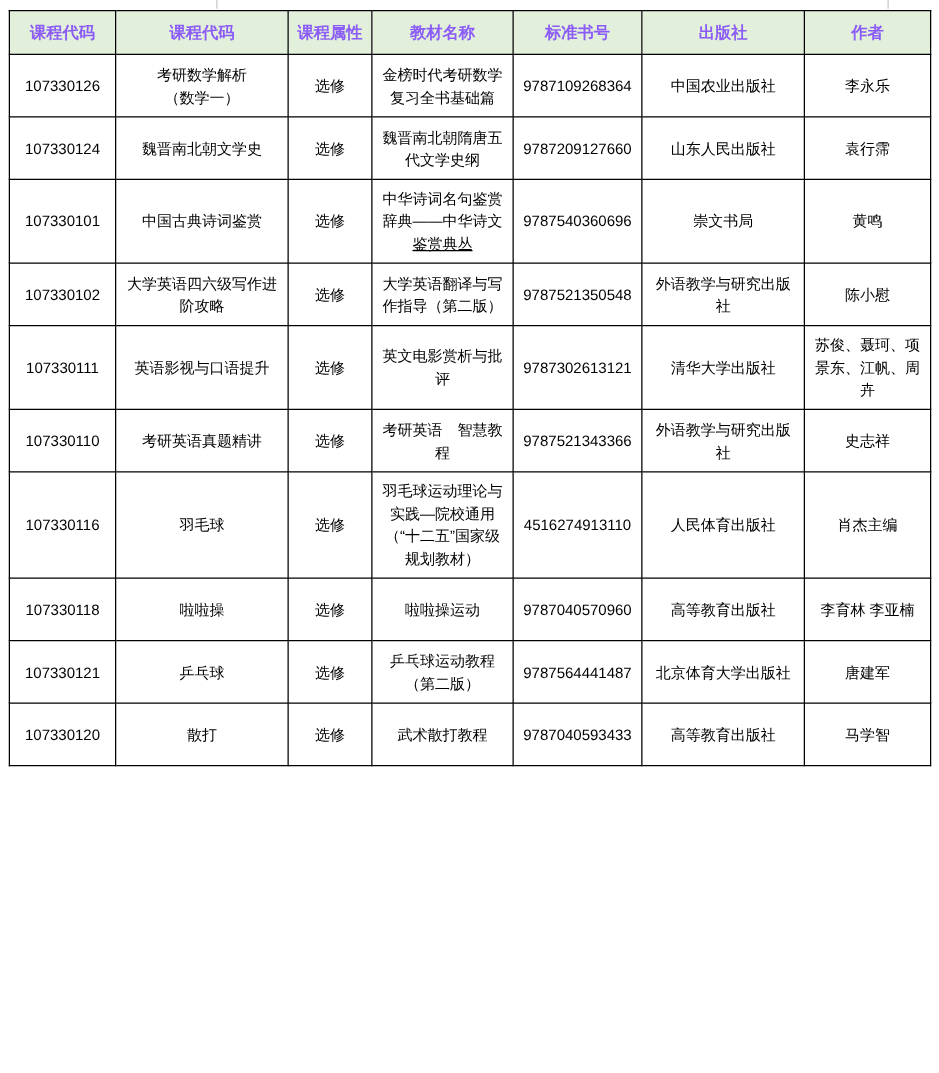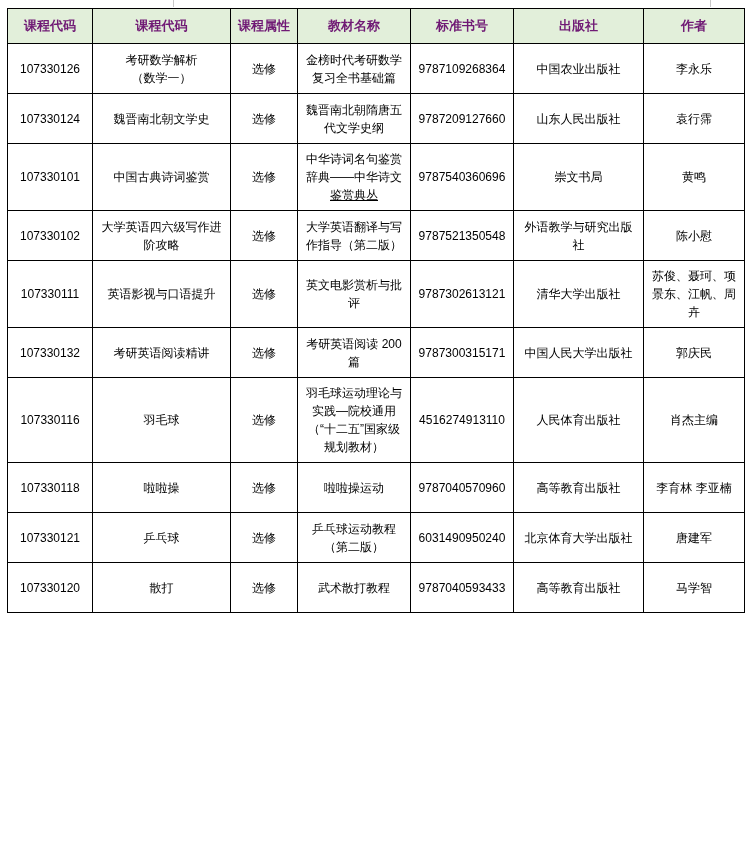--- a/index.html
+++ b/index.html
@@ -33,21 +33,21 @@
   }
   .course-table th, .course-table td {
     border: 1px solid #000000;
     text-align: center;
     vertical-align: middle;
     white-space: pre-line;
     overflow: hidden;
   }
   .course-table th {
     background: #E2EFDA;
-    color: #701a75;
+    color: #8b5cf6;
     font-size: 13px;
     font-weight: bold;
     height: 30px;
     padding: 2px;
     margin-top: 35px;
   }
   .course-table td {
     color: #000000;
     font-size: 12px;
     line-height: 18px;
@@ -141,28 +141,29 @@
         <td>选修</td>
         <td>英文电影赏析与批
 评</td>
         <td>9787302613121</td>
         <td>清华大学出版社</td>
         <td>苏俊、聂珂、项
 景东、江帆、周
 卉</td>
       </tr>
       <tr class="body-row">
-        <td>107330132</td>
-        <td>考研英语阅读精讲</td>
-        <td>选修</td>
-        <td>考研英语阅读 200
-篇</td>
-        <td>9787300315171</td>
-        <td>中国人民大学出版社</td>
-        <td>郭庆民</td>
+        <td>107330110</td>
+        <td>考研英语真题精讲</td>
+        <td>选修</td>
+        <td>考研英语　智慧教
+程</td>
+        <td>9787521343366</td>
+        <td>外语教学与研究出版
+社</td>
+        <td>史志祥</td>
       </tr>
       <tr class="body-row">
         <td>107330116</td>
         <td>羽毛球</td>
         <td>选修</td>
         <td>羽毛球运动理论与
 实践—院校通用
 （“十二五”国家级
 规划教材）</td>
         <td>4516274913110</td>
@@ -177,21 +178,21 @@
         <td>9787040570960</td>
         <td>高等教育出版社</td>
         <td>李育林 李亚楠</td>
       </tr>
       <tr class="body-row">
         <td>107330121</td>
         <td>乒乓球</td>
         <td>选修</td>
         <td>乒乓球运动教程
 （第二版）</td>
-        <td>6031490950240</td>
+        <td>9787564441487</td>
         <td>北京体育大学出版社</td>
         <td>唐建军</td>
       </tr>
       <tr class="body-row">
         <td>107330120</td>
         <td>散打</td>
         <td>选修</td>
         <td>武术散打教程</td>
         <td>9787040593433</td>
         <td>高等教育出版社</td>

